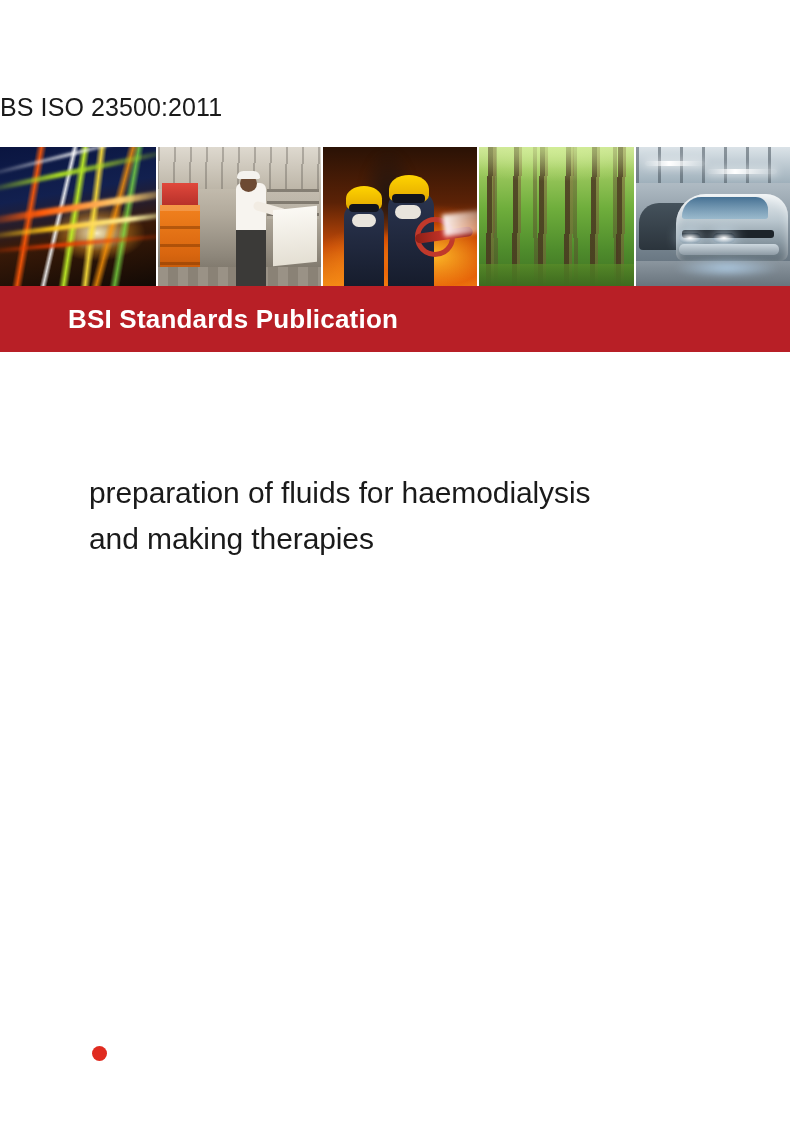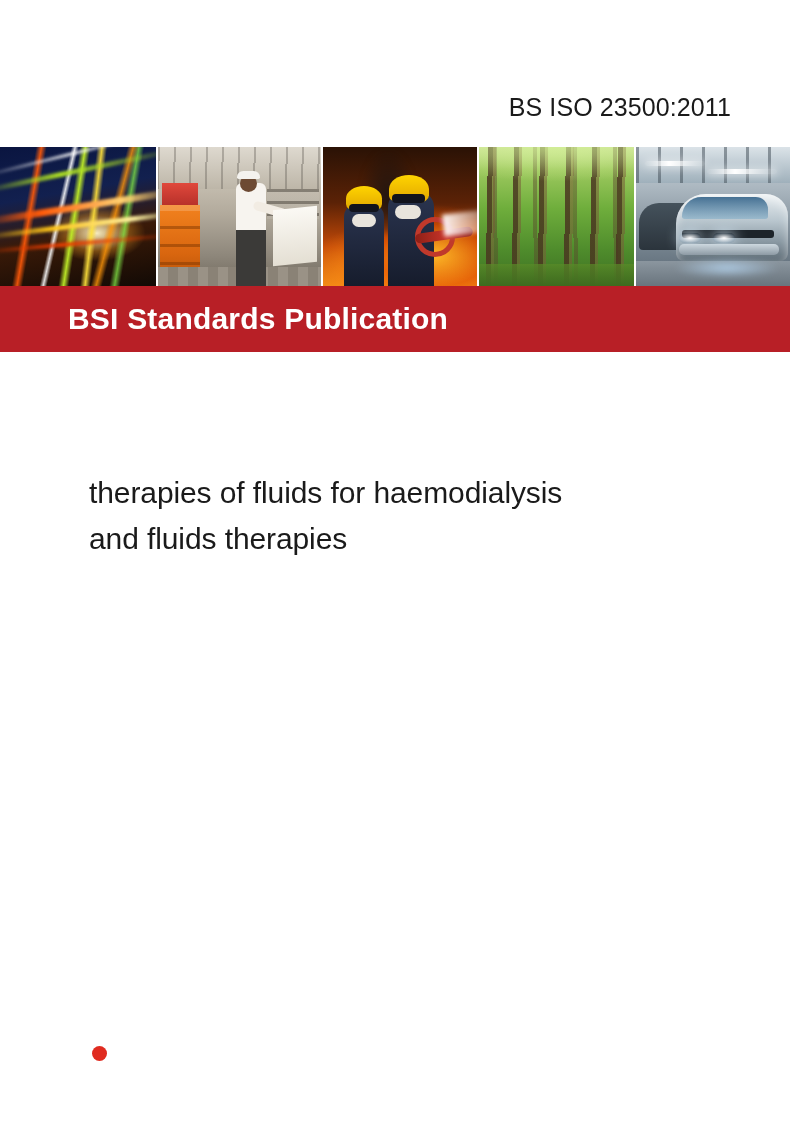--- a/index.html
+++ b/index.html
@@ -23,21 +23,21 @@
     height: 1132px;
     background: #ffffff;
   }
 
   
   .std-number {
     position: absolute;
     left: 0;
     top: 92px;
     width: 731px;
-    text-align: right;
+    text-align: left;
     font-size: 25px;
     line-height: 30px;
     color: #1a1a1a;
     letter-spacing: 0.1px;
     white-space: nowrap;
   }
 
   
   .photo-strip {
     position: absolute;
@@ -291,21 +291,21 @@
     left: 0;
     top: 286px;
     width: 790px;
     height: 66px;
     background: #b81f26;
   }
   .banner-text {
     position: absolute;
     left: 68px;
     top: 14px;
-    font-size: 30px;
+    font-size: 26px;
     line-height: 38px;
     font-weight: bold;
     color: #ffffff;
     letter-spacing: 0.2px;
     white-space: nowrap;
   }
 
   
   .doc-title {
     position: absolute;
@@ -430,20 +430,20 @@
       <div class="auto-glow"></div>
     </div>
 
   </div>
 
   <div class="red-banner">
     <div class="banner-text">BSI Standards Publication</div>
   </div>
 
   <div class="doc-title">
-    <div>therapies of fluids for haemodialysis</div>
-    <div>and fluids therapies</div>
+    <div>preparation of fluids for haemodialysis</div>
+    <div>and making therapies</div>
   </div>
 
   <div class="bsi-dot"></div>
 
 
 </div>
 
 </body></html>

